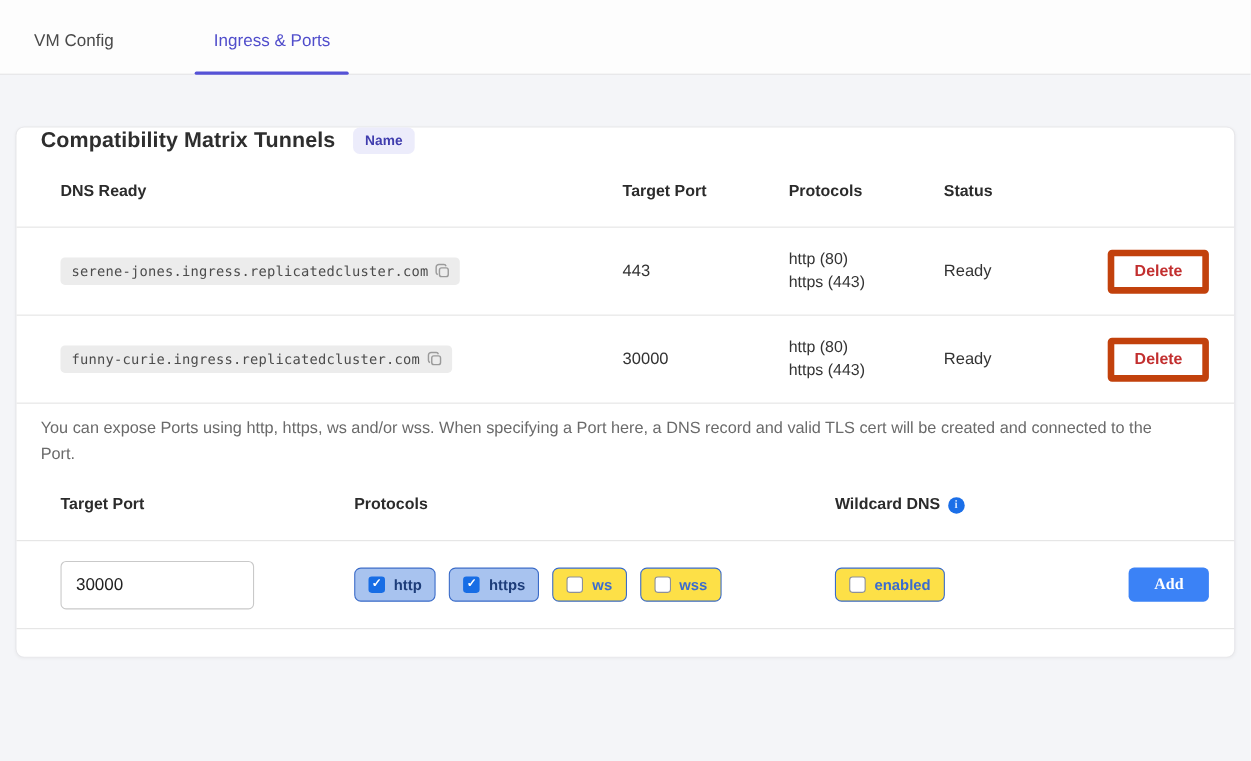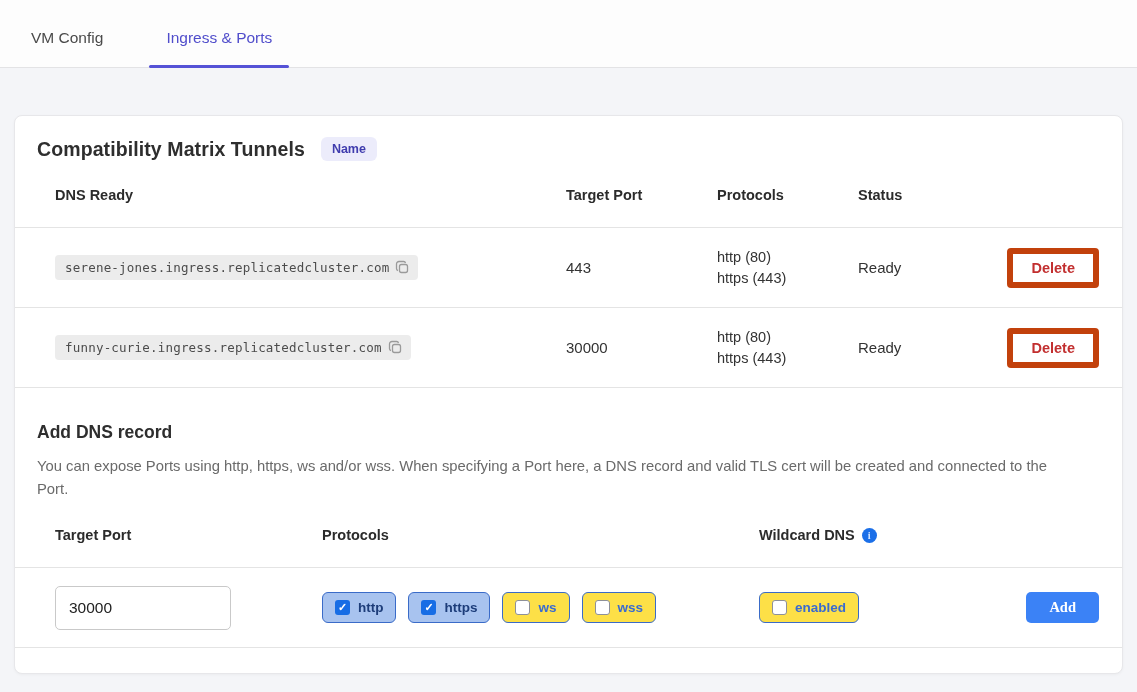--- a/index.html
+++ b/index.html
@@ -11,20 +11,21 @@
     overflow: hidden;
   }
   
   .tabbar {
     background: #fdfdfd;
     height: 68px;
     display: flex;
     align-items: flex-end;
     border-bottom: 1px solid #e3e3e5;
     padding-left: 31px;
+    gap: 28px;
   }
   .tab {
     font-size: 15.5px;
     color: #4a4a4a;
     padding: 0 18px 20px 0;
     margin-right: 28px;
     cursor: pointer;
     position: relative;
   }
   .tab.active {
@@ -42,21 +43,20 @@
     border-radius: 2px;
   }
   
   .card {
     background: #ffffff;
     border: 1px solid #e7e7ea;
     border-radius: 8px;
     margin: 47px 14px 0 14px;
     width: 1109px;
     box-shadow: 0 1px 3px rgba(0,0,0,0.04);
-    padding-top: 21px;
   }
   .card-header {
     display: flex;
     align-items: center;
     padding: 0 22px;
     margin-bottom: 26px;
   }
   .card-title {
     font-size: 19.5px;
     font-weight: bold;
@@ -284,21 +284,20 @@
     <div class="col protocols-cell">
       <div>http (80)</div>
       <div>https (443)</div>
     </div>
     <div class="col">Ready</div>
     <div class="col action-cell">
       <button class="delete-btn">Delete</button>
     </div>
   </div>
 
-  <div class="add-title">Add DNS record</div>
   <p class="add-desc">You can expose Ports using http, https, ws and/or wss. When specifying a Port here, a DNS record and valid TLS cert will be created and connected to the Port.</p>
 
   <div class="form-head">
     <div class="col">Target Port</div>
     <div class="col">Protocols</div>
     <div class="col">
       <span>Wildcard DNS</span>
       <span class="info-icon">i</span>
     </div>
     <div class="col"></div>

